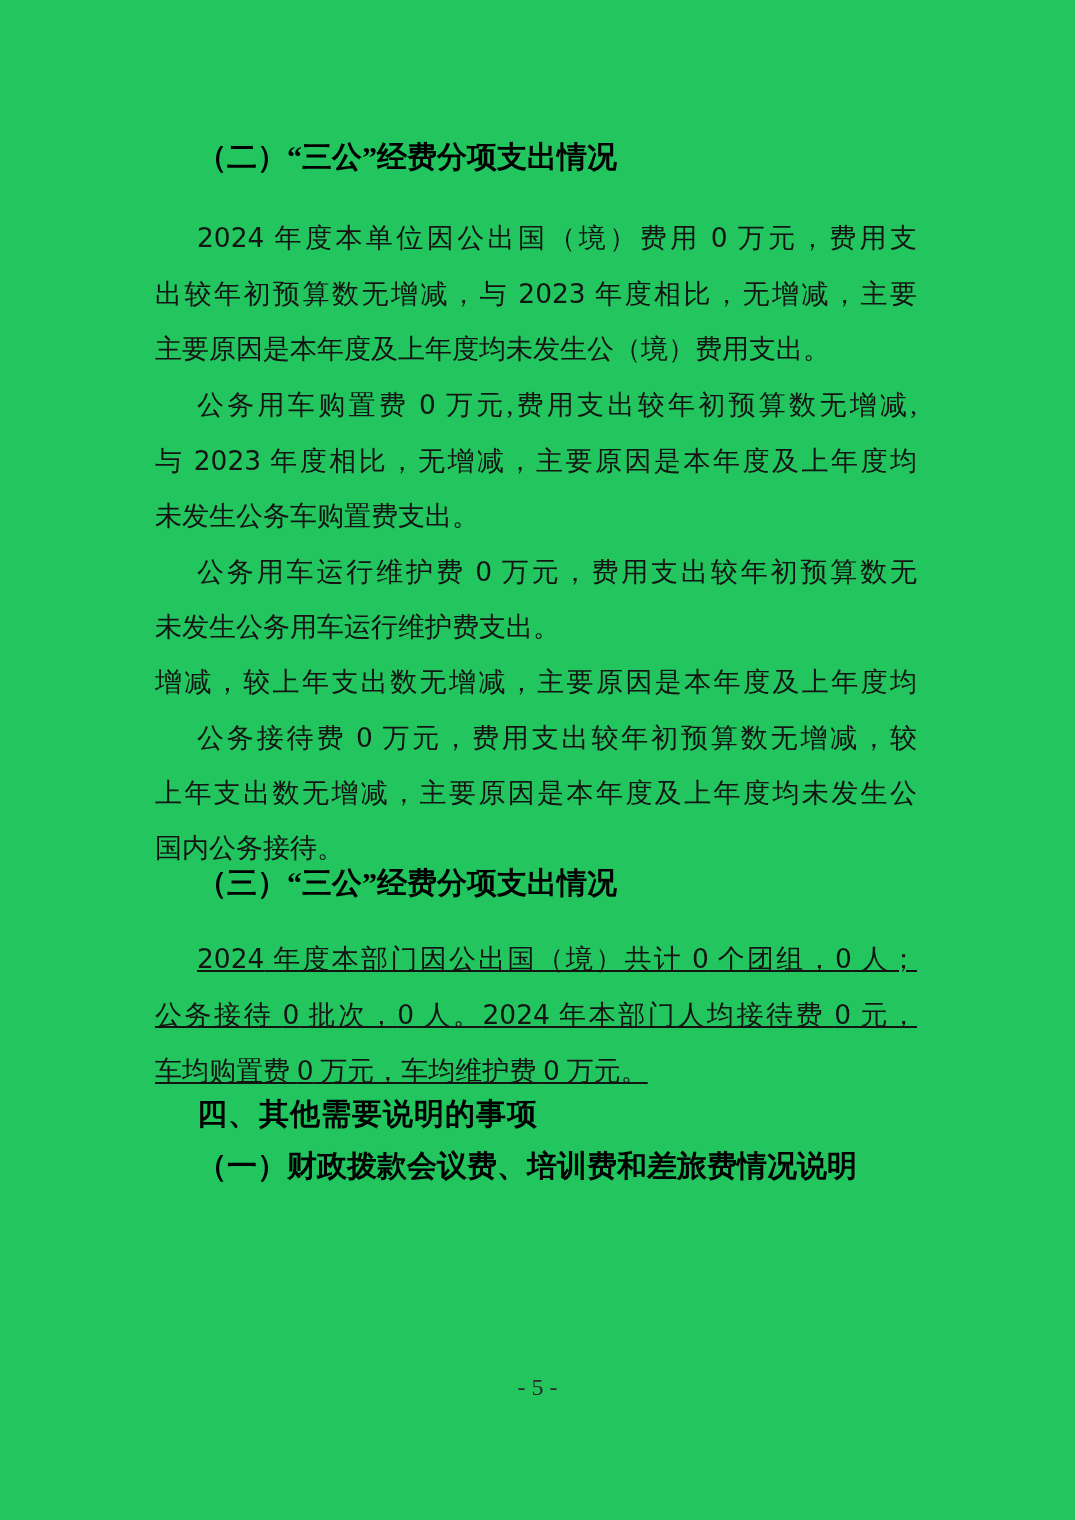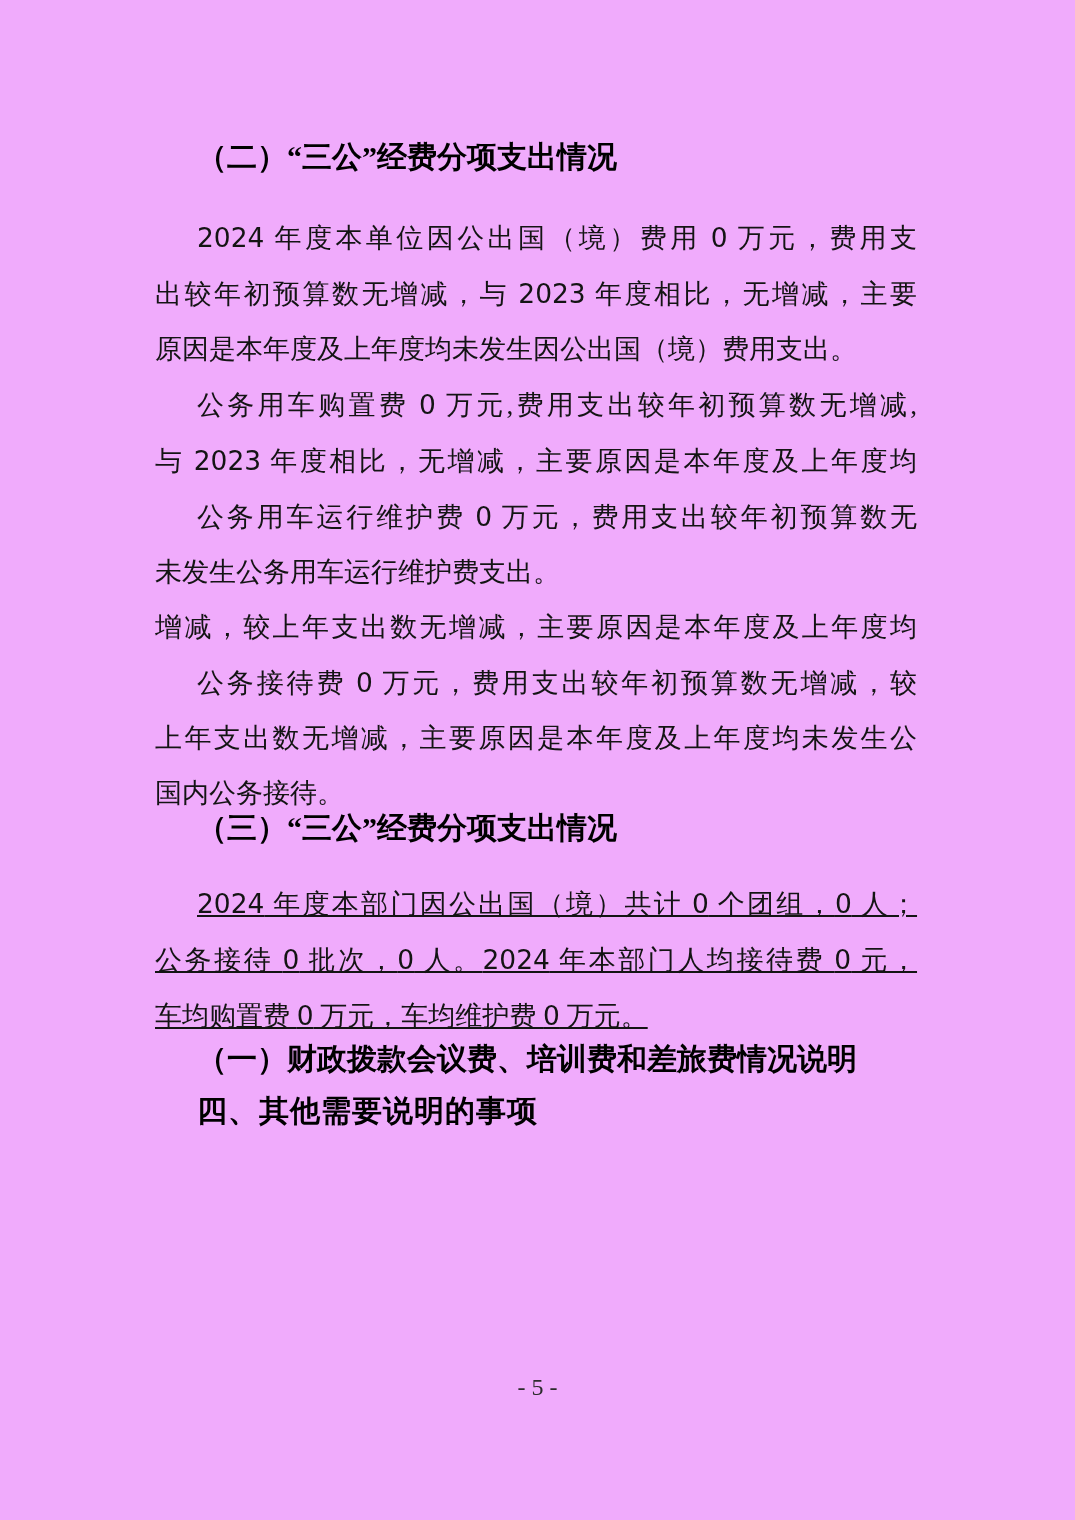--- a/index.html
+++ b/index.html
@@ -4,21 +4,21 @@
 <style>
   html, body {
     margin: 0;
     padding: 0;
     background: #ffffff;
   }
   .page {
     position: relative;
     width: 1075px;
     height: 1520px;
-    background: #f0abfc;
+    background: #22c55e;
     overflow: hidden;
     font-family: "Liberation Serif", "DejaVu Serif", serif;
     color: #121212;
   }
   .doc-body {
     position: absolute;
     top: 132px;
     left: 155px;
     width: 762px;
   }
@@ -76,39 +76,40 @@
 </style>
 </head>
 <body>
 
 <div class="page">
   <div class="doc-body">
       <div class="block heading kai">（二）“三公”经费分项支出情况</div>
       <div class="block para">
         <div class="line first"><span class="num">2024</span> 年度本单位因公出国（境）费用 <span class="num">0</span> 万元，费用支</div>
         <div class="line">出较年初预算数无增减，与 <span class="num">2023</span> 年度相比，无增减，主要</div>
-        <div class="line last">原因是本年度及上年度均未发生因公出国（境）费用支出。</div>
+        <div class="line last">主要原因是本年度及上年度均未发生公（境）费用支出。</div>
       </div>
       <div class="block para">
         <div class="line first">公务用车购置费 <span class="num">0</span> 万元,费用支出较年初预算数无增减,</div>
         <div class="line">与 <span class="num">2023</span> 年度相比，无增减，主要原因是本年度及上年度均</div>
+        <div class="line last">未发生公务车购置费支出。</div>
       </div>
       <div class="block para">
         <div class="line first">公务用车运行维护费 <span class="num">0</span> 万元，费用支出较年初预算数无</div>
         <div class="line last">未发生公务用车运行维护费支出。</div>
         <div class="line">增减，较上年支出数无增减，主要原因是本年度及上年度均</div>
       </div>
       <div class="block para">
         <div class="line first">公务接待费 <span class="num">0</span> 万元，费用支出较年初预算数无增减，较</div>
         <div class="line">上年支出数无增减，主要原因是本年度及上年度均未发生公</div>
         <div class="line last">国内公务接待。</div>
       </div>
       <div class="block heading kai">（三）“三公”经费分项支出情况</div>
       <div class="block para">
         <div class="line first"><span class="num">2024</span> 年度本部门因公出国（境）共计 <span class="num">0</span> 个团组，<span class="num">0</span> 人；</div>
         <div class="line">公务接待 <span class="num">0</span> 批次，<span class="num">0</span> 人。<span class="num">2024</span> 年本部门人均接待费 <span class="num">0</span> 元，</div>
         <div class="line last">车均购置费 <span class="num">0</span> 万元，车均维护费 <span class="num">0</span> 万元。</div>
       </div>
+      <div class="block heading hei">四、其他需要说明的事项</div>
       <div class="block heading kai">（一）财政拨款会议费、培训费和差旅费情况说明</div>
-      <div class="block heading hei">四、其他需要说明的事项</div>
     </div>
   <div class="footer">- 5 -</div>
 </div>
 
 </body></html>

